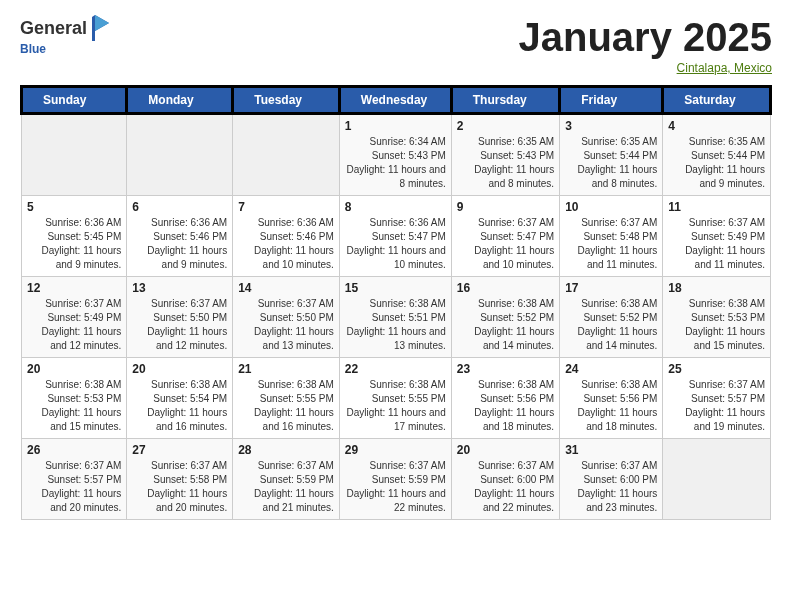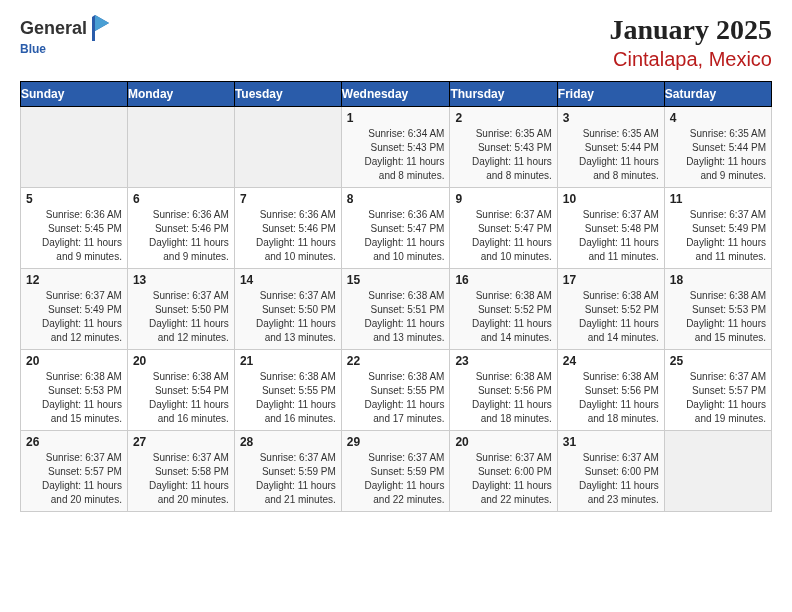--- a/index.html
+++ b/index.html
@@ -47,44 +47,44 @@
       flex-direction: column;
     }
     .logo-row {
       display: flex;
       align-items: center;
     }
     .title-block {
       text-align: right;
     }
     .month-title {
-      font-size: 28px;
+      font-size: 40px;
       font-weight: bold;
       color: #222;
       line-height: 1.1;
-      font-family: Liberation Serif, serif;
     }
     .location {
-      font-size: 20px;
-      color: #b91c1c;
+      font-size: 12px;
+      color: #4d7c0f;
       margin-top: 2px;
+      text-decoration: underline;
     }
     .calendar {
       width: 100%;
       border-collapse: collapse;
       font-size: 10.5px;
     }
     .calendar thead tr th {
       background-color: #2a5caa;
       color: #fff;
-      padding: 5px 0;
+      padding: 5px 20px;
       text-align: left;
       font-size: 12px;
       font-weight: bold;
-      border: 1px solid #000000;
+      border: 3px solid #000000;
     }
     .calendar tbody tr td {
       border: 1px solid #ccc;
       vertical-align: top;
       padding: 4px 5px;
       width: 113px;
       min-height: 70px;
       background: #fff;
     }
     .calendar tbody tr:nth-child(odd) td {

